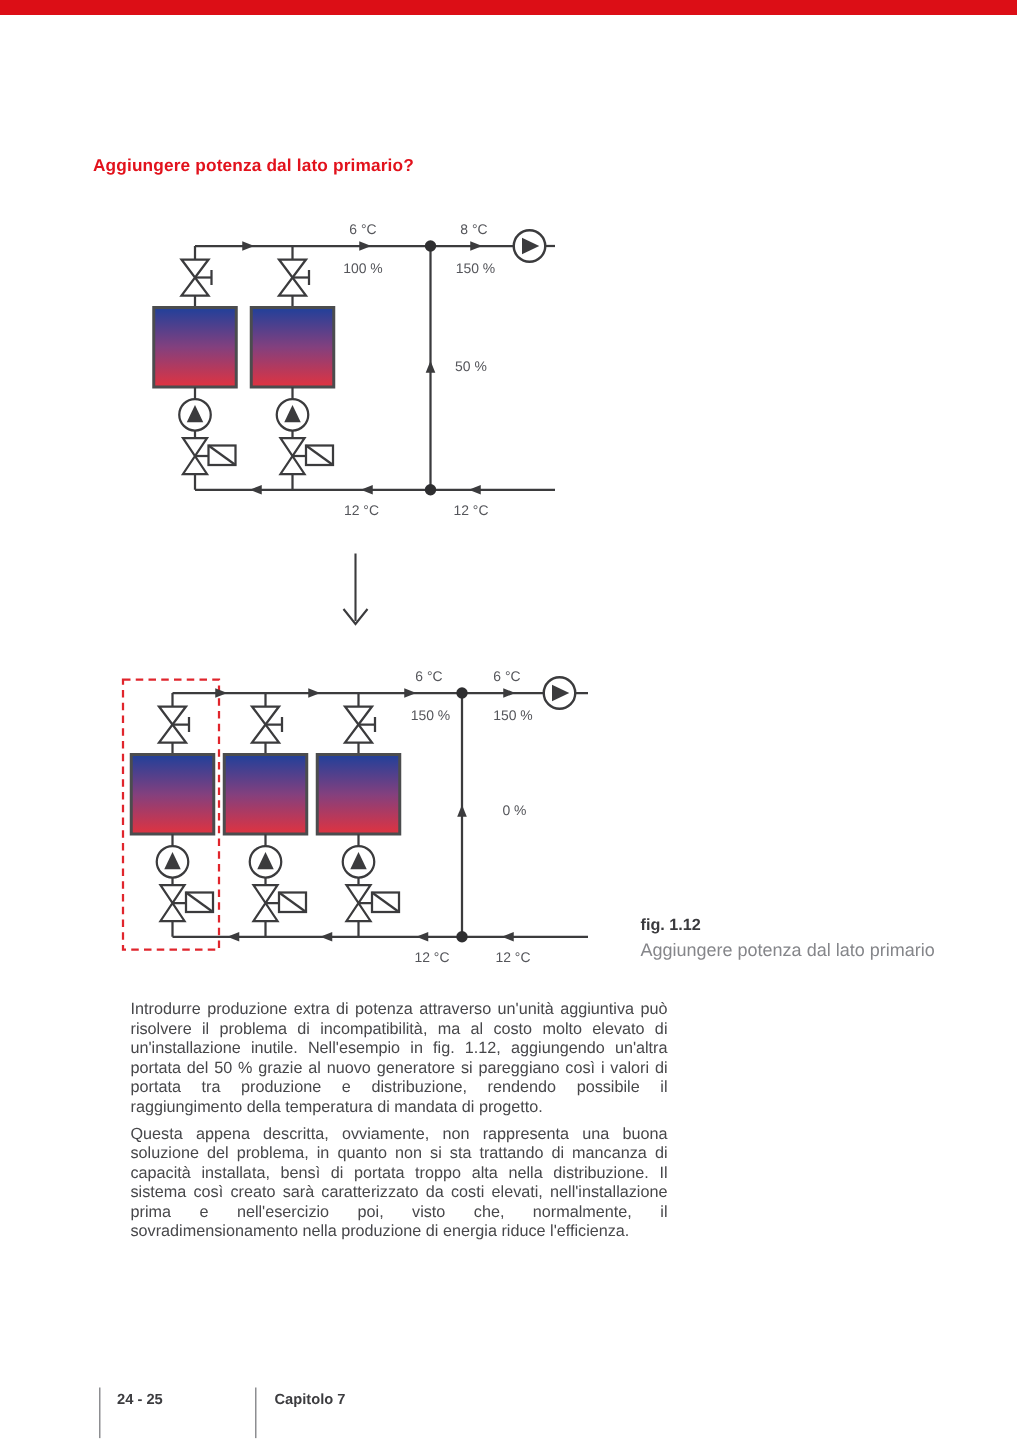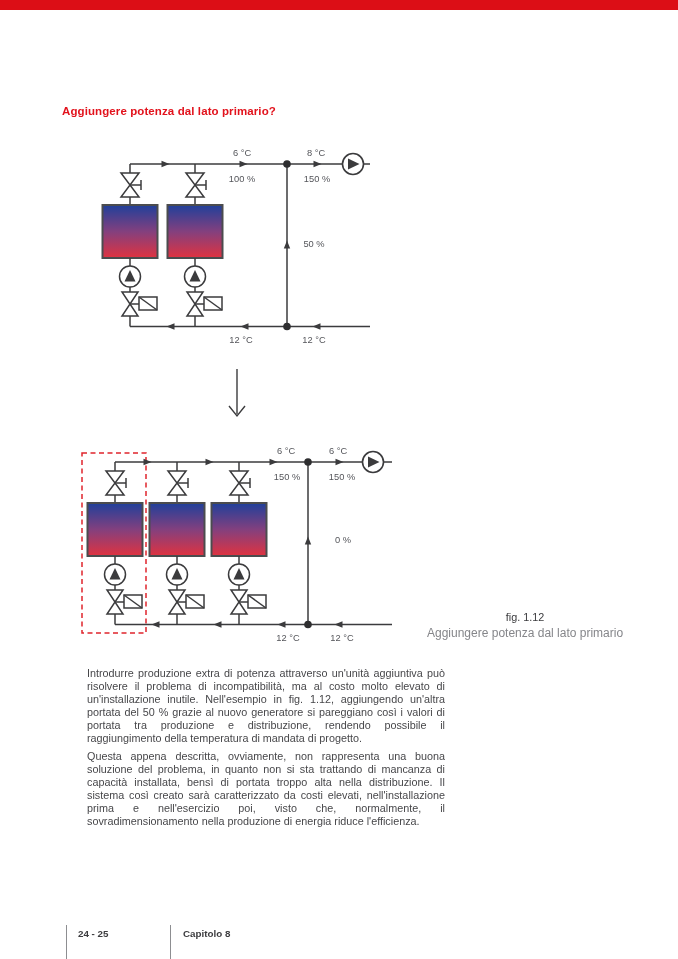--- a/index.html
+++ b/index.html
@@ -6,21 +6,21 @@
   #page{position:relative;width:678px;height:959px;background:#ffffff;overflow:hidden;
         font-family:"Liberation Sans",sans-serif;color:#46464a;}
   #topbar{position:absolute;left:0;top:0;width:678px;height:10px;background:#dc0e16;}
   #heading{position:absolute;left:62px;top:105px;font-size:11.5px;font-weight:600;color:#e2121c;letter-spacing:.1px;}
   .diag{position:absolute;}
   #diag1{left:60px;top:140px;}
   #diag2{left:60px;top:440px;}
   #downarrow{left:222px;top:366px;}
   svg text{font-family:"Liberation Sans",sans-serif;font-size:9.3px;fill:#54555a;font-weight:500;}
   #figcap{position:absolute;left:427px;top:611px;}
-  #figcap .fign{font-size:10.8px;font-weight:400;color:#3a3a3d;text-align:center;}
+  #figcap .fign{font-size:10.8px;font-weight:700;color:#3a3a3d;}
   #figcap .figt{font-size:12px;color:#85868a;margin-top:3px;}
   #bodytext{position:absolute;left:62px;top:667px;width:358px;text-align:justify;
             font-size:10.8px;line-height:13px;color:#47474a;margin-left:25px;}
   #bodytext p{margin:0 0 5px 0;}
   .vbar{position:absolute;top:925px;width:1.4px;height:34px;background:#8d8e91;}
   #vbar1{left:66px;} #vbar2{left:170px;}
   .footxt{position:absolute;top:928px;font-size:9.8px;font-weight:700;color:#3c3c3f;}
   #pagenums{left:78px;} #chapter{left:183px;}
 </style>
 </head>
@@ -149,15 +149,15 @@
   </div>
 
   <div id="bodytext">
     <p>Introdurre produzione extra di potenza attraverso un'unità aggiuntiva può risolvere il problema di incompatibilità, ma al costo molto elevato di un'installazione inutile. Nell'esempio in fig. 1.12, aggiungendo un'altra portata del 50 % grazie al nuovo generatore si pareggiano così i valori di portata tra produzione e distribuzione, rendendo possibile il raggiungimento della temperatura di mandata di progetto.</p>
     <p>Questa appena descritta, ovviamente, non rappresenta una buona soluzione del problema, in quanto non si sta trattando di mancanza di capacità installata, bensì di portata troppo alta nella distribuzione. Il sistema così creato sarà caratterizzato da costi elevati, nell'installazione prima e nell'esercizio poi, visto che, normalmente, il sovradimensionamento nella produzione di energia riduce l'efficienza.</p>
   </div>
 
   <div class="vbar" id="vbar1"></div>
   <div class="footxt" id="pagenums">24 - 25</div>
   <div class="vbar" id="vbar2"></div>
-  <div class="footxt" id="chapter">Capitolo 8</div>
+  <div class="footxt" id="chapter">Capitolo 7</div>
 
 </div>
 
 </body></html>

